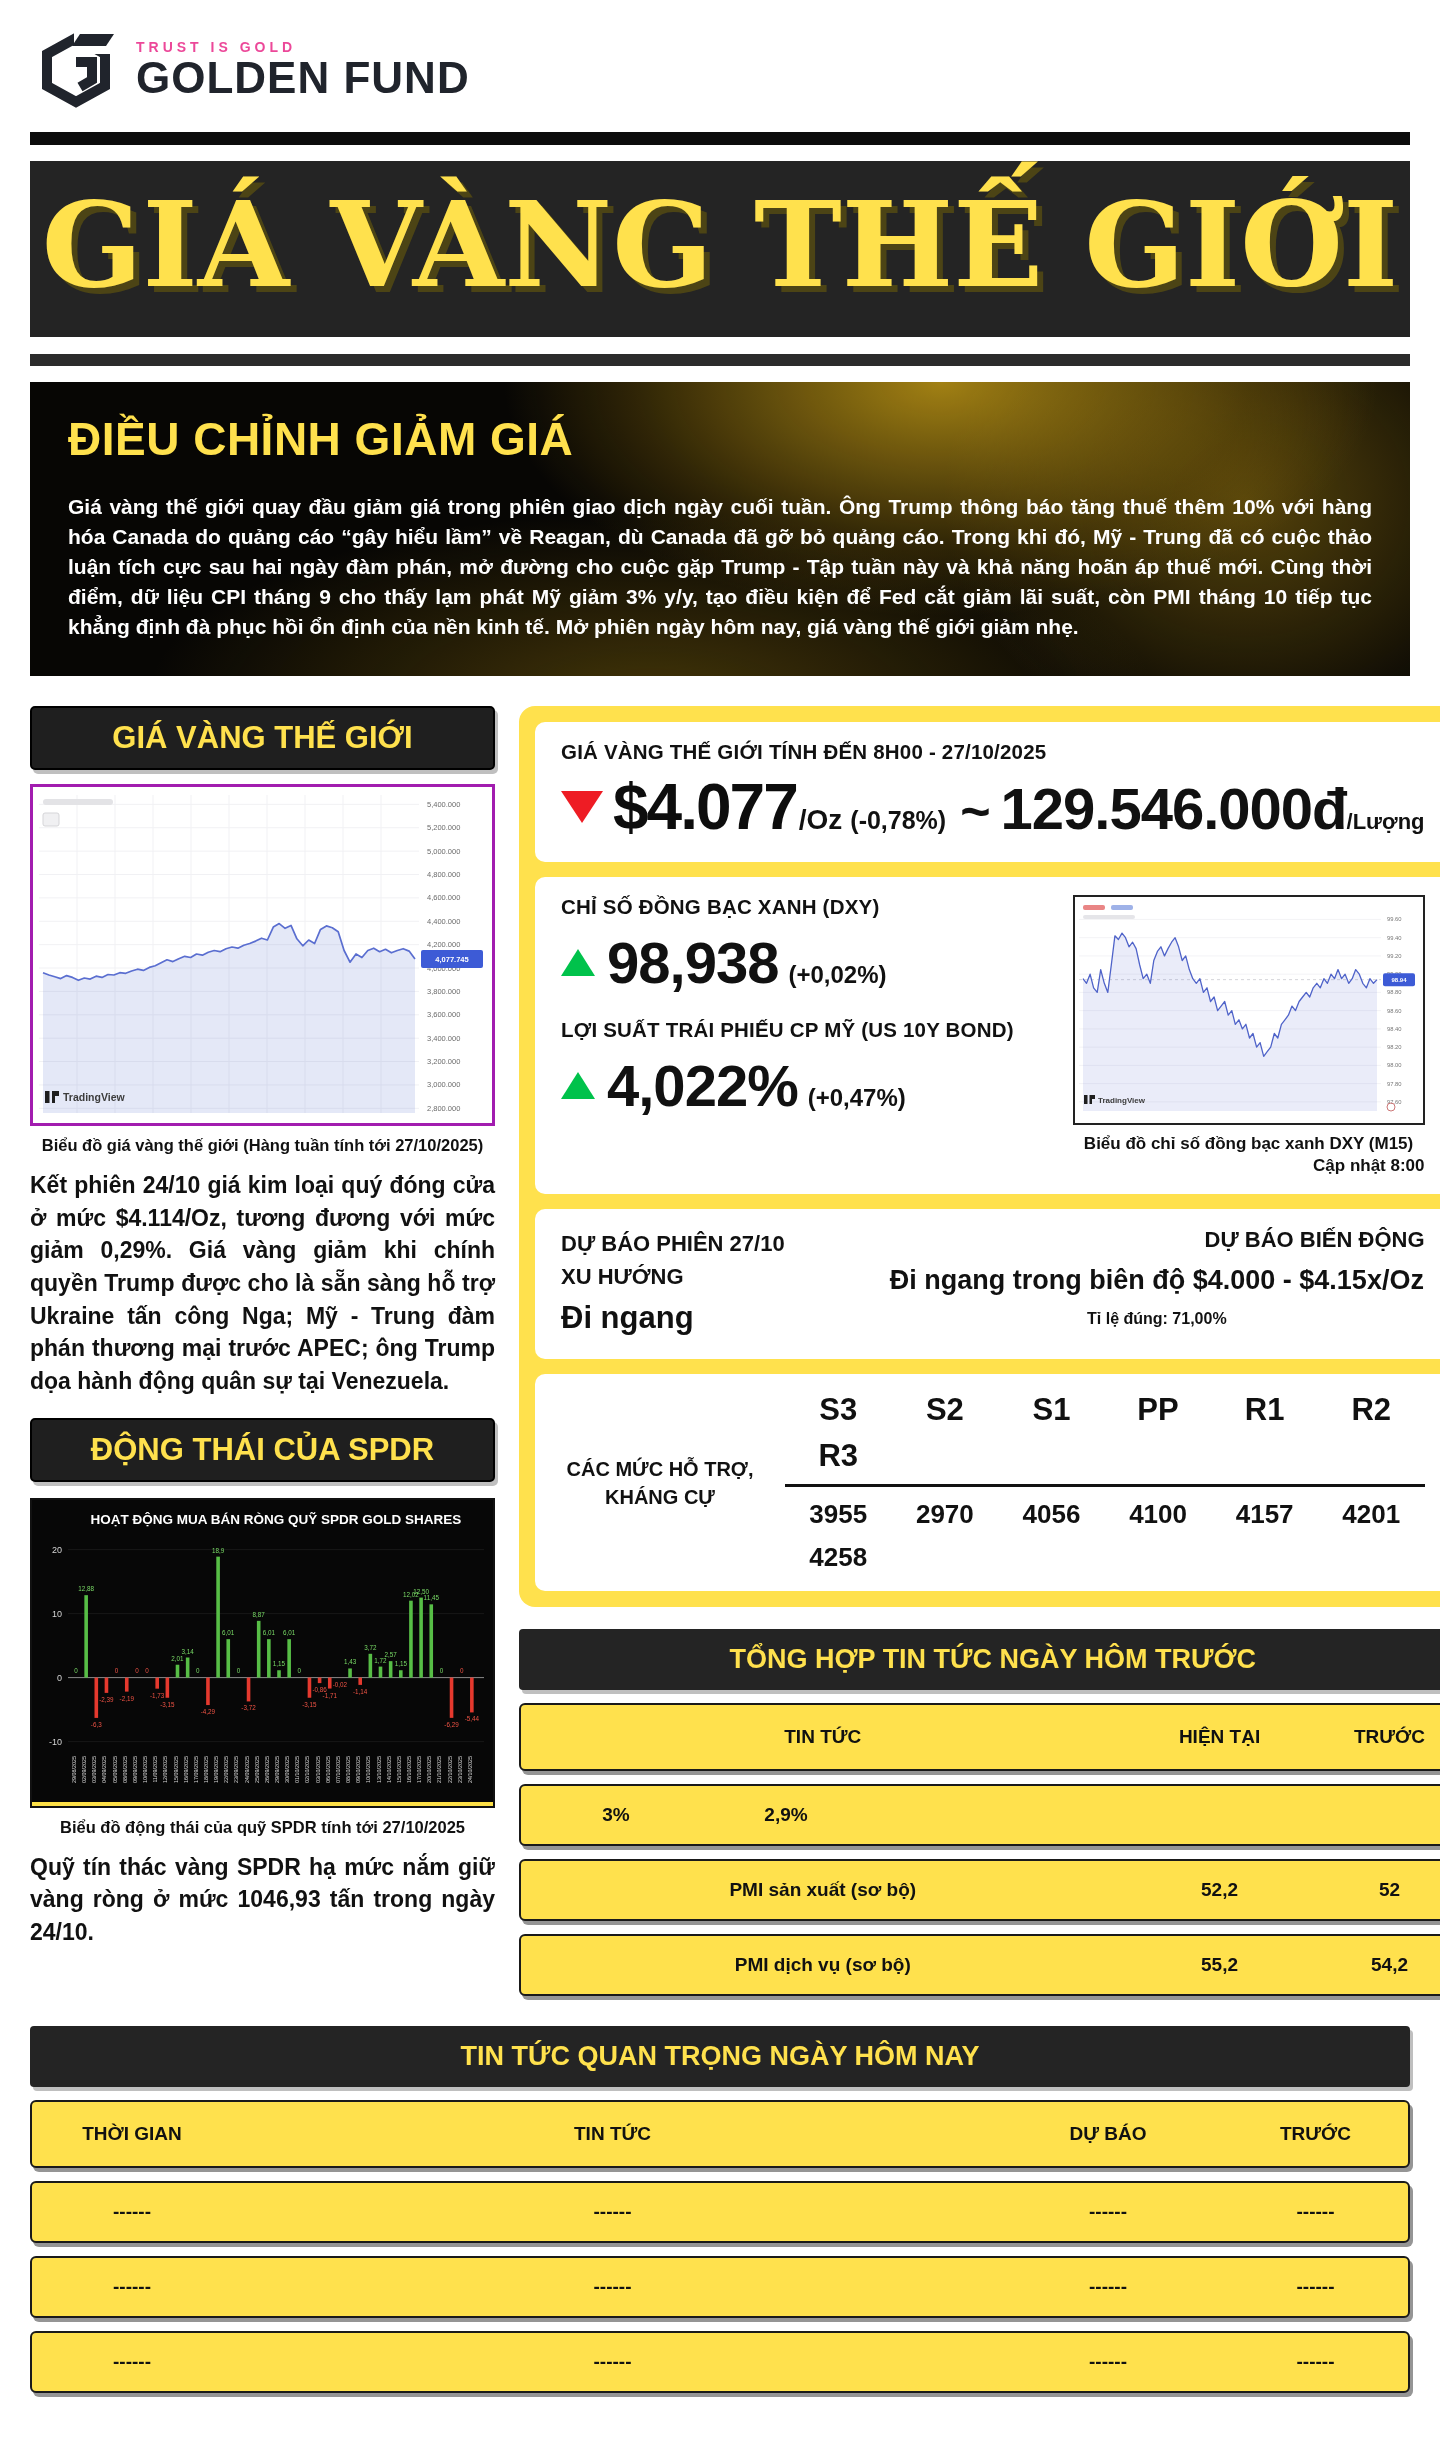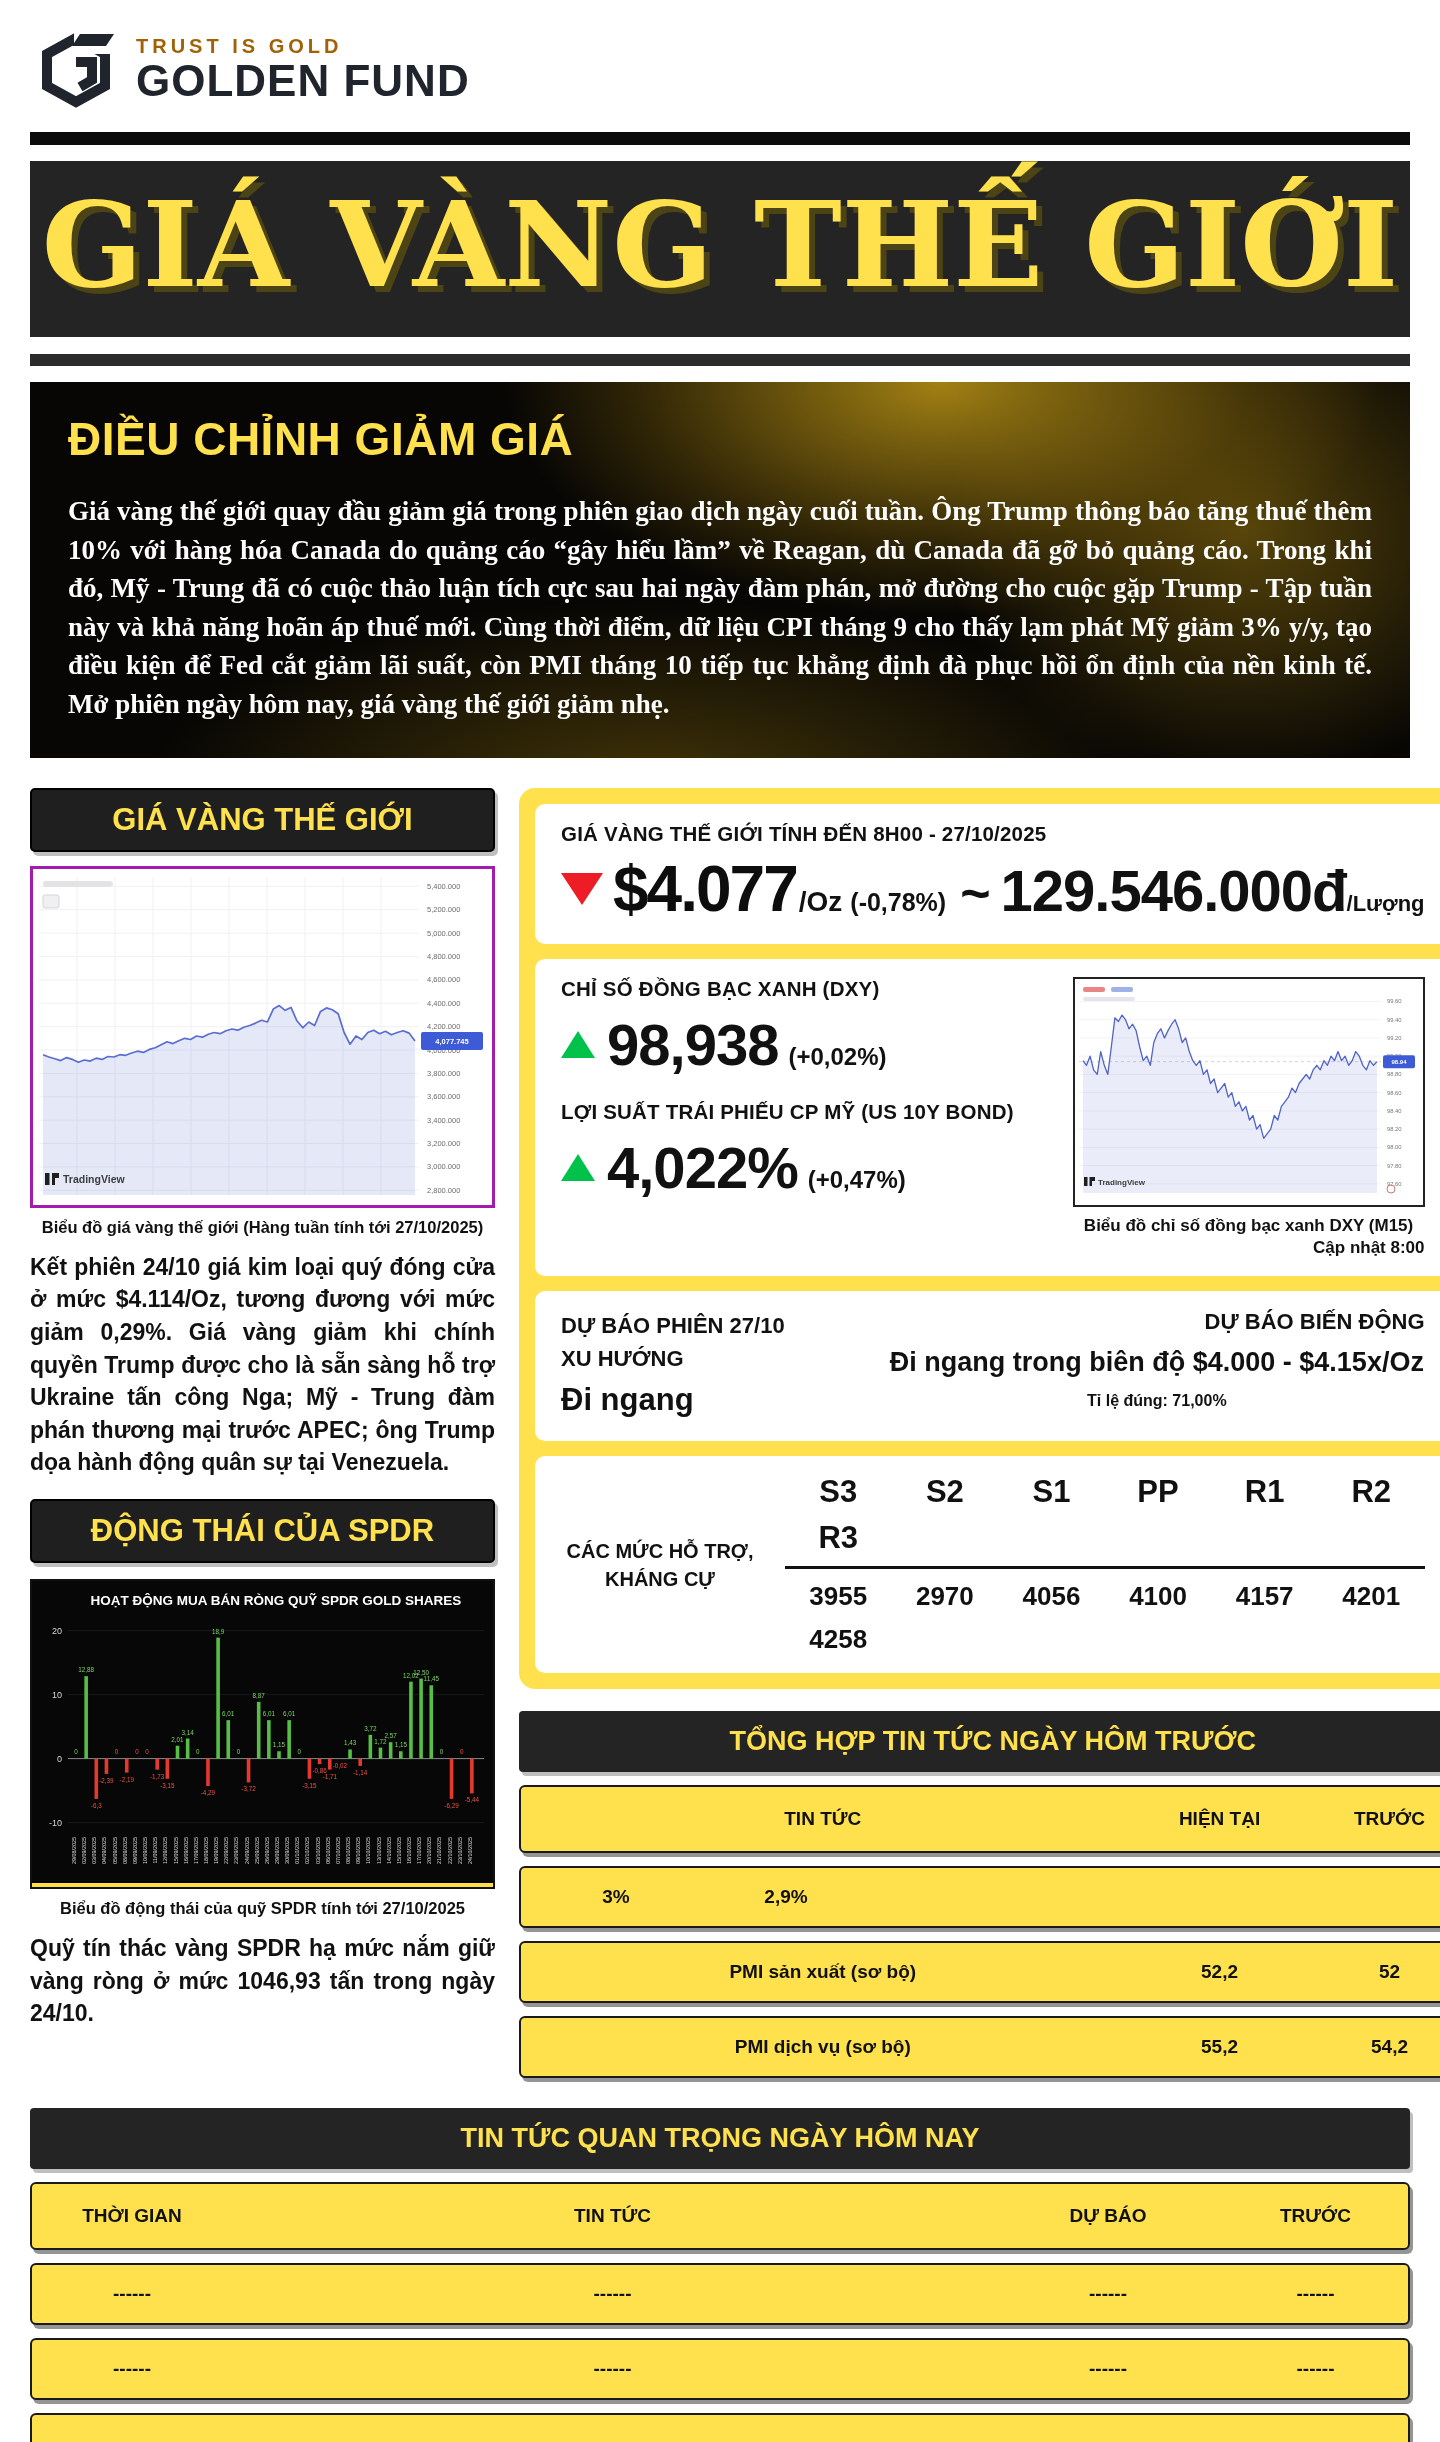--- a/index.html
+++ b/index.html
@@ -2,39 +2,39 @@
 <html><head>
 <meta charset="utf-8">
 <style>
   * { margin:0; padding:0; box-sizing:border-box; }
   html,body { background:#ffffff; }
   body { width:1440px; font-family:"Liberation Sans", sans-serif; color:#111; }
   .page { width:1440px; padding:22px 30px 30px 30px; }
 
   
   .hdr { display:flex; align-items:center; gap:18px; padding:6px 4px; }
-  .hdr-txt .tag { font-size:20px; font-weight:bold; letter-spacing:4px; color:#a16207; }
+  .hdr-txt .tag { font-size:14px; font-weight:bold; letter-spacing:4px; color:#ec4899; }
   .hdr-txt .brand { font-size:44px; font-weight:bold; letter-spacing:1px; color:#20242c; line-height:1.05; }
   .rule { height:13px; background:#0c0c0c; margin-top:14px; }
 
   
   .title-block { background:#242424; margin-top:16px; padding:22px 10px 30px 10px; text-align:center; }
   .title-block h1 { font-family:"DejaVu Serif", serif; font-weight:bold; font-size:118px; line-height:1.05;
       color:#FFE14D; letter-spacing:0px; text-shadow:6px 6px 0 rgba(110,95,10,.55); white-space:nowrap; }
   .thin-bar { height:12px; background:#2b2b2b; margin-top:17px; }
 
   
   .article { margin-top:16px; background:
       radial-gradient(ellipse 560px 300px at 66% 0%, rgba(189,150,22,.85), rgba(120,92,10,.35) 55%, rgba(0,0,0,0) 78%),
       radial-gradient(ellipse 430px 360px at 88% 40%, rgba(150,118,16,.55), rgba(0,0,0,0) 70%),
       radial-gradient(ellipse 700px 260px at 45% 108%, rgba(125,98,12,.5), rgba(0,0,0,0) 72%),
       #070604;
       padding:30px 38px 34px 38px; }
   .article h2 { color:#FFE14D; font-size:46px; font-weight:bold; letter-spacing:.5px; margin-bottom:26px; }
-  .article p { color:#fff; font-size:27px; font-weight:bold; line-height:1.43; text-align:justify;font-family:Liberation Serif, serif; }
+  .article p { color:#fff; font-size:21px; font-weight:bold; line-height:1.43; text-align:justify; }
 
   
   .main { display:grid; grid-template-columns:465px 1fr; column-gap:24px; margin-top:30px; align-items:start; }
 
   .sec-bar { background:#1f1f1f; border:2px solid #000; border-radius:5px; color:#FFE14D;
       font-size:31px; font-weight:bold; text-align:center; padding:12px 6px; box-shadow:3px 4px 0 rgba(0,0,0,.25); }
 
   .chart-frame { margin-top:14px; border:3px solid #a21caf; background:#fff; }
   .chart-frame svg { display:block; }
   .cap { margin-top:10px; font-size:16.5px; font-weight:bold; text-align:center; }

